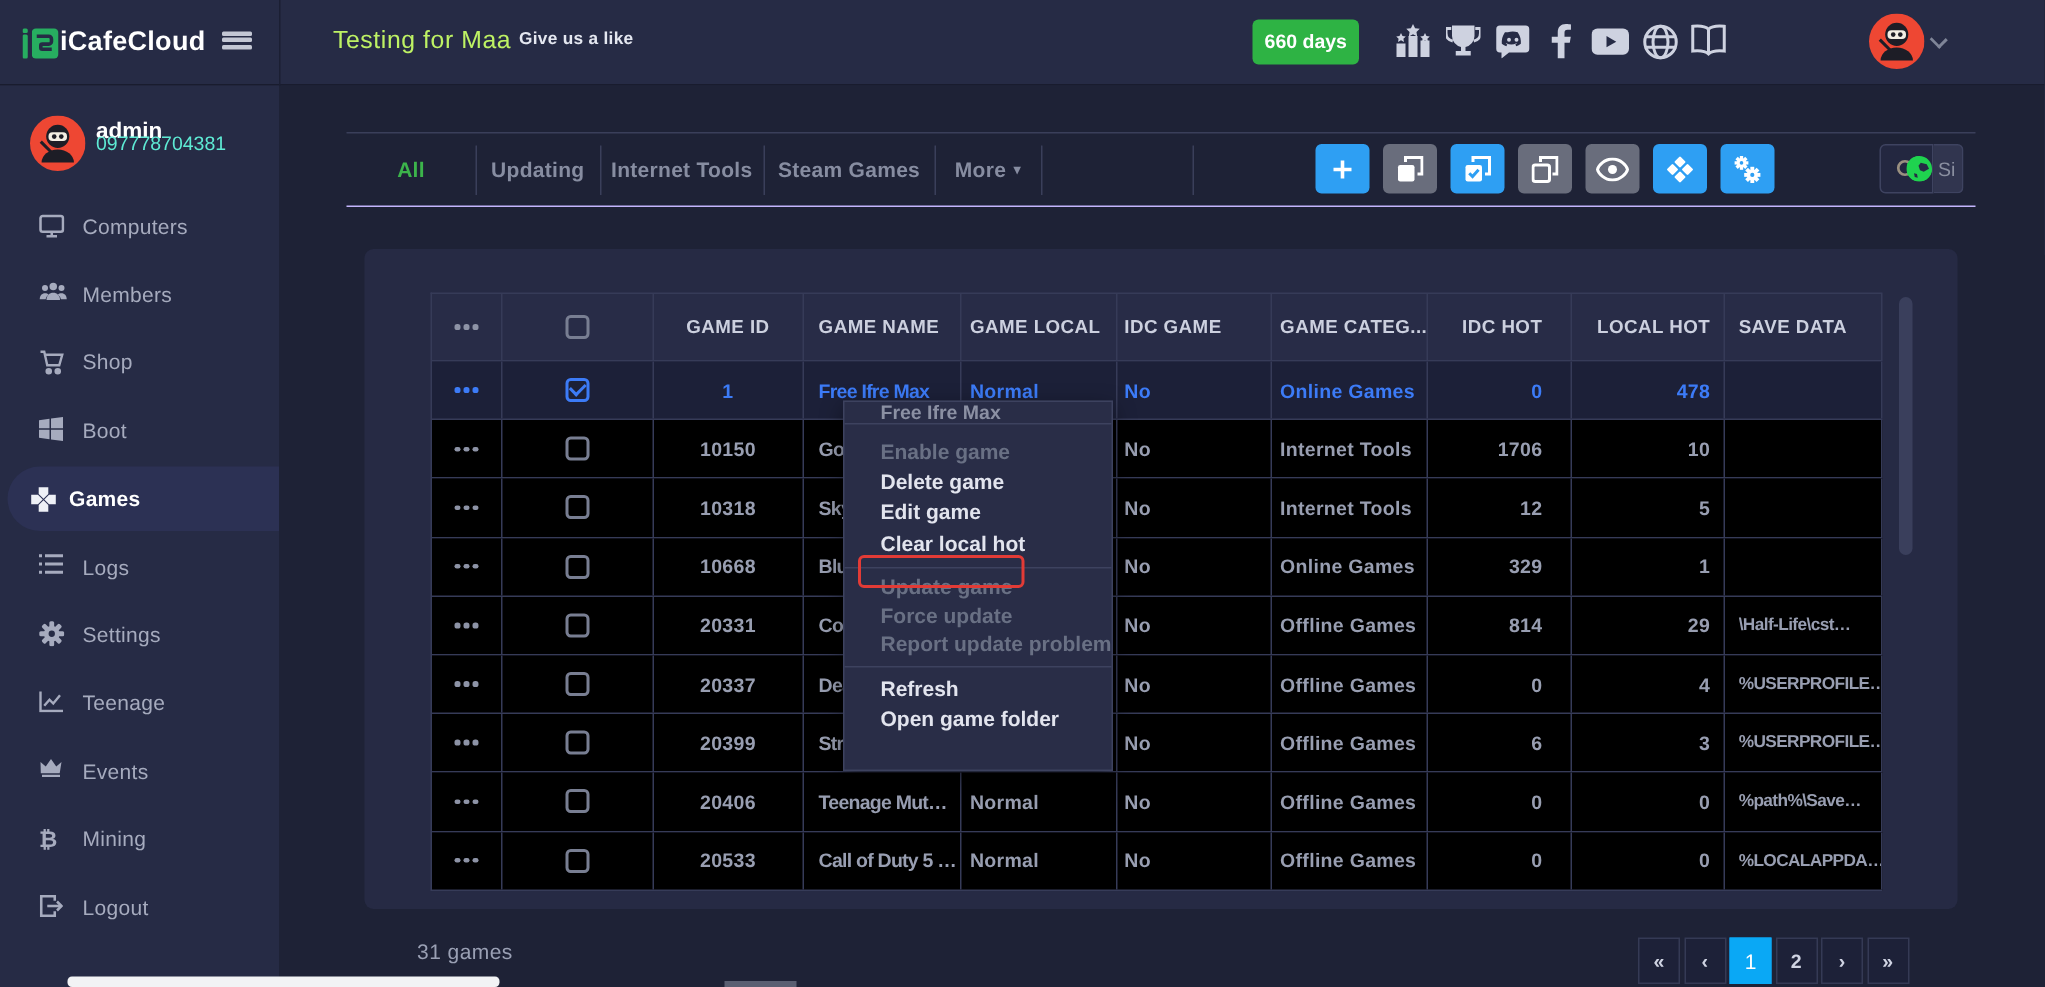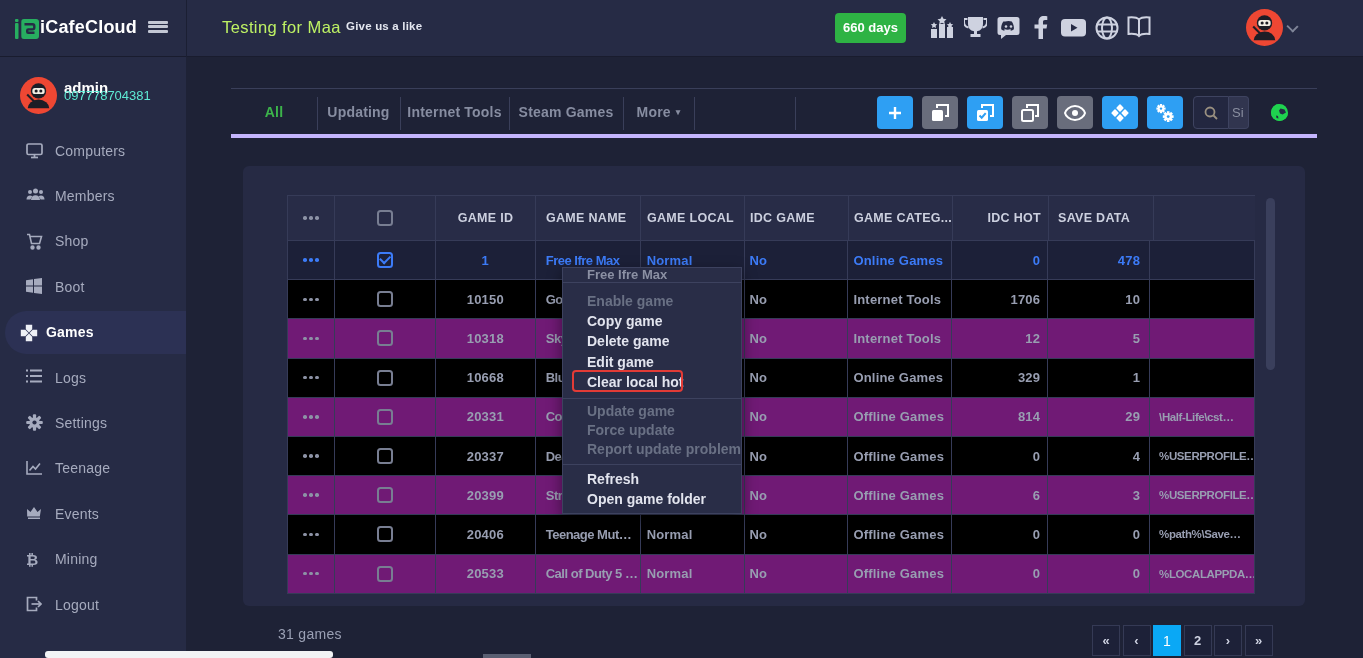--- a/index.html
+++ b/index.html
@@ -27,54 +27,54 @@
 #sb-name { position:absolute; left:64px; top:22px; font-size:15px; font-weight:bold; color:#fff; }
 #sb-phone { position:absolute; left:64px; top:31px; font-size:13px; color:#5eead4; }
 .mi { position:absolute; left:0; width:186px; height:43px; }
 .mi .ic { position:absolute; left:26px; top:13px; }
 .mi .lb { position:absolute; left:55px; top:50%; transform:translateY(-50%); font-size:14px; color:#a6abbe; letter-spacing:0.2px; }
 .mi.active { left:5px; width:181px; background:#2c3154; border-radius:24px 0 0 24px; }
 .mi.active .ic { left:15px; }
 .mi.active .lb { left:41px; color:#fff; font-weight:bold; }
 
 
-#tabsrow { position:absolute; left:231px; top:88px; width:1086px; height:50px; border-top:1px solid #3a3f5a; border-bottom:4px solid #c4b5fd; }
+#tabsrow { position:absolute; left:231px; top:88px; width:1086px; height:50px; border-top:1px solid #3a3f5a; border-bottom:1px solid #c4b5fd; }
 .tab { position:absolute; top:0; height:100%; display:flex; align-items:center; justify-content:center; font-size:14px; font-weight:bold; color:#878da1; letter-spacing:0.2px; }
 .tabsep { position:absolute; top:8px; height:33px; width:1px; background:#3a3f5a; }
 
 
 .tbtn { position:absolute; top:96px; width:36px; height:33px; border-radius:4px; display:flex; align-items:center; justify-content:center; }
 .tbtn.blue { background:#2e9ff3; }
 .tbtn.gray { background:#696d7c; }
-#searchbox { position:absolute; left:1193px; top:96px; width:56px; height:33px; }
+#searchbox { position:absolute; left:1253px; top:96px; width:56px; height:33px; }
 #search1 { position:absolute; left:0; top:0; width:36px; height:33px; border:1px solid #3e4360; border-radius:4px 0 0 4px; background:#232740; display:flex; align-items:center; justify-content:center; }
 #search2 { position:absolute; left:36px; top:0; width:20px; height:33px; border:1px solid #3e4360; border-left:none; border-radius:0 4px 4px 0; background:#31354f; color:#8a8fa0; font-size:13px; line-height:31px; padding-left:3px; overflow:hidden; }
 #gglobe { position:absolute; left:1271px; top:104px; }
 
 
 #card { position:absolute; left:243px; top:166px; width:1062px; height:440px; background:#262a44; border-radius:6px; }
 #tbl { position:absolute; left:287px; top:195px; width:968px; border-top:1px solid #363b58; border-left:1px solid #363b58; }
 .trow { display:flex; border-bottom:1px solid #363b58; }
 .trow > div { border-right:1px solid #363b58; display:flex; align-items:center; overflow:hidden; white-space:nowrap; }
 .th { height:45px; background:#282c47; }
 .th > div { font-size:12.5px; font-weight:bold; color:#ccd0df; letter-spacing:0.3px; }
 .td { height:39.2px; background:#000000; }
 .td > div { font-size:13px; font-weight:bold; color:#989eb1; letter-spacing:0.2px; }
-.td.odd { background:#701a75; }
+.td.odd { background:#000000; }
 .td.sel { background:#1c2038; }
 .td.sel > div { color:#3c7bf7; }
 .c1 { width:47px; justify-content:center; }
 .c2 { width:101px; justify-content:center; }
 .c3 { width:100px; justify-content:center; }
 .c4 { width:105px; padding-left:10px; }
 .td .c4 { letter-spacing:-0.5px; }
 .c5 { width:104px; padding-left:6px; }
 .c6 { width:104px; padding-left:5px; }
 .c7 { width:104px; padding-left:5px; }
-.c8 { width:96px; justify-content:flex-end; padding-right:7px; }
+.c8 { width:96px; justify-content:flex-end; padding-right:19px; }
 .c9 { width:102px; justify-content:flex-end; padding-right:9px; }
 .c10 { width:105px; padding-left:9px; }
 .c10 span { font-size:11.5px; letter-spacing:-0.4px; }
 .dots { display:flex; gap:2.5px; }
 .dots i { width:3.5px; height:3.5px; border-radius:50%; background:#8d93a6; }
 .sel .dots i { background:#3c7bf7; }
 .cb { width:16px; height:16px; border:2px solid #787e92; border-radius:3.5px; }
 .cb.on { border-color:#3c7bf7; position:relative; }
 .cb.on:after { content:""; position:absolute; left:1.5px; top:1px; width:8px; height:4.5px; border-left:2.5px solid #3c7bf7; border-bottom:2.5px solid #3c7bf7; transform:rotate(-45deg); }
 #vscroll { position:absolute; left:1266px; top:198px; width:9px; height:172px; background:#3a3f5c; border-radius:4.5px; }
@@ -380,20 +380,21 @@
         </div>
         <div class="c2">
           <span class="cb"></span>
         </div>
         <div class="c3">GAME ID</div>
         <div class="c4">GAME NAME</div>
         <div class="c5">GAME LOCAL</div>
         <div class="c6">IDC GAME</div>
         <div class="c7">GAME CATEG...</div>
         <div class="c8">IDC HOT</div>
+        <div class="c9">LOCAL HOT</div>
         <div class="c10">SAVE DATA</div>
       </div>
       <div class="trow td sel">
         <div class="c1">
           <span class="dots">
             <i></i>
             <i></i>
             <i></i>
           </span>
         </div>
@@ -597,21 +598,20 @@
     <div class="pg on">1</div>
     <div class="pg">2</div>
     <div class="pg">›</div>
     <div class="pg">»</div>
   </div>
 
   <div id="ctx">
     <div id="ctxtitle">Free Ifre Max</div>
     <div style="height:8px"></div>
     <div class="ci dis">Enable game</div>
-    <div class="ci">Copy game</div>
     <div class="ci">Delete game</div>
     <div class="ci">Edit game</div>
     <div class="ci">Clear local hot</div>
     <div style="height:6px"></div>
     <div class="csep"></div>
     <div style="height:3px"></div>
     <div class="ci dis" style="height:19px">Update game</div>
     <div class="ci dis" style="height:19px">Force update</div>
     <div class="ci dis" style="height:19px">Report update problem</div>
     <div style="height:5px"></div>

